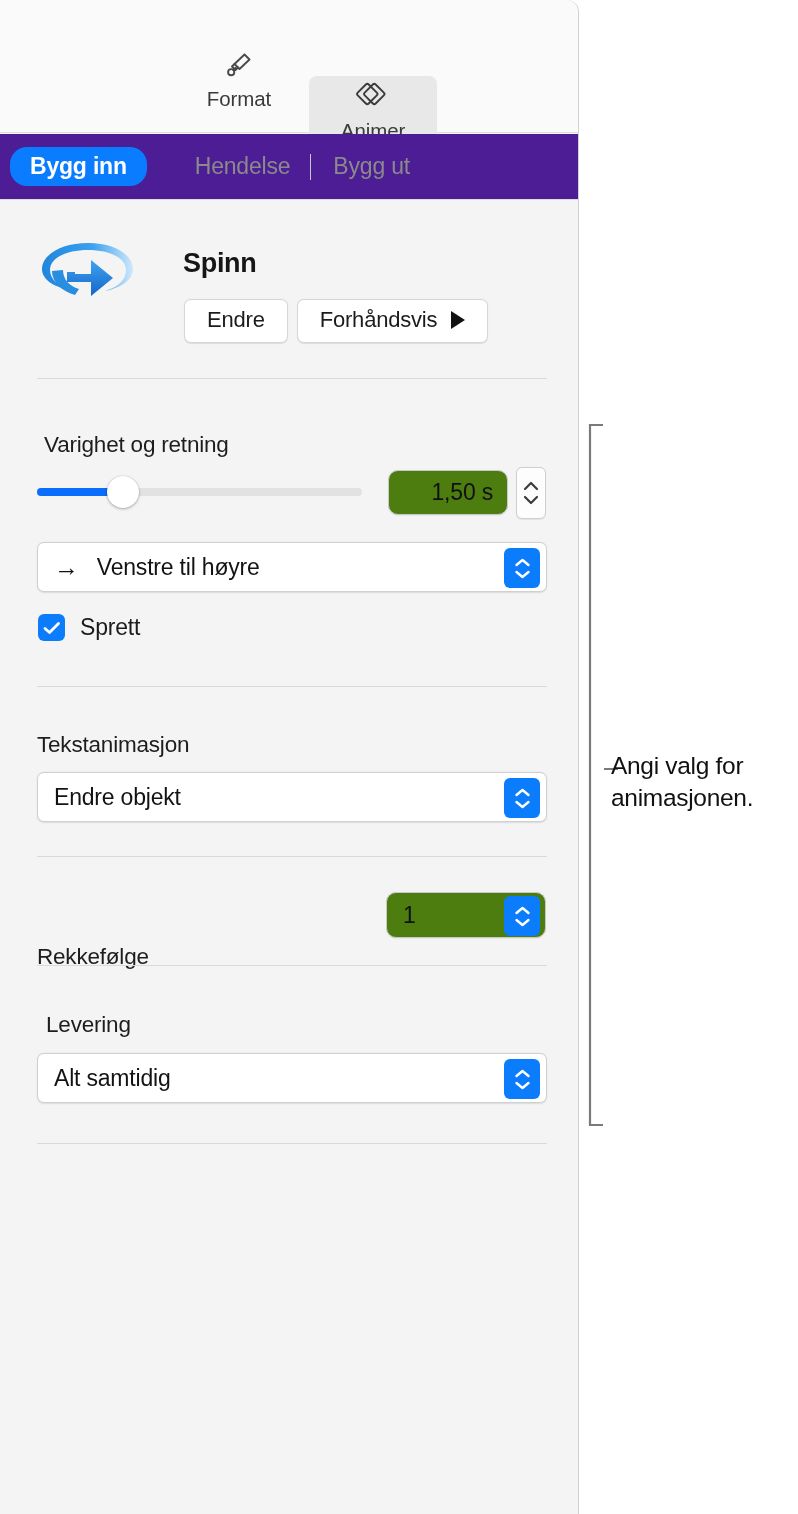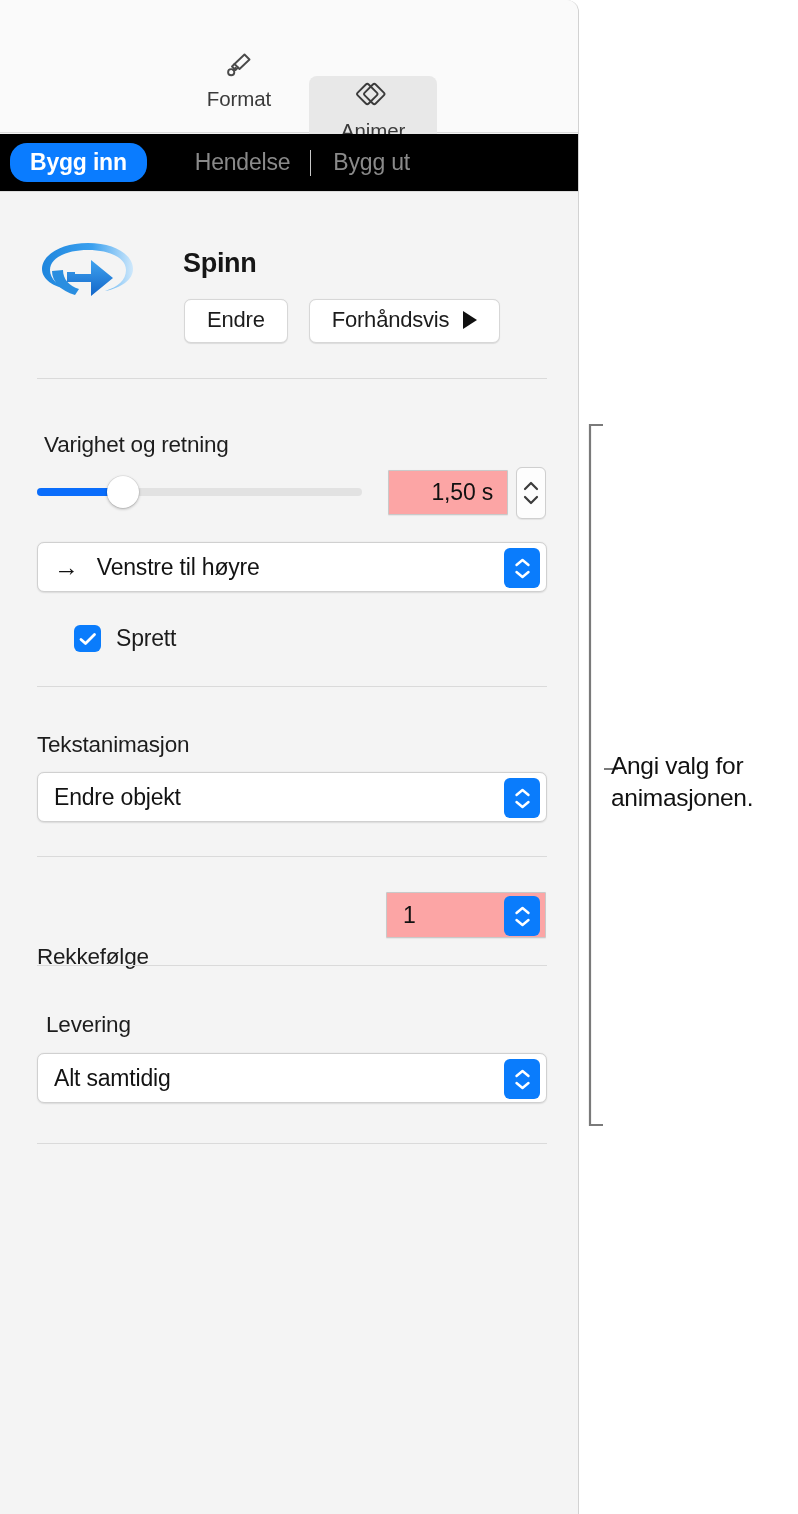--- a/index.html
+++ b/index.html
@@ -37,22 +37,22 @@
     display: flex; flex-direction: column; align-items: center; gap: 7px;
     border-radius: 8px;
     cursor: default;
   }
   .tool.selected { background: #e8e8e8; margin-top: 32px; }
   .tool .glyph { height: 30px; display: flex; align-items: center; justify-content: center; }
   .tool .tlabel { font-size: 20.5px; color: #3a3a3a; letter-spacing: -0.1px; }
 
   
   .tabbar {
-    position: absolute; left: 0; top: 134px; width: 578px; height: 58px;
-    background: #000000;
+    position: absolute; left: 0; top: 134px; width: 578px; height: 66px;
+    background: #4c1d95;
     border-bottom: 1px solid #dcdcdc;
     display: flex; align-items: center; text-align: center;
   }
   .tab {
     font-size: 23px; color: #8a8a8a; letter-spacing: -0.2px;
     padding: 6px 20px; border-radius: 17px; cursor: default; white-space: nowrap;
   }
   .tab.active { background: #0a7cff; color: #fff; font-weight: bold; margin-left: 10px; }
   .tab-sep { width: 1px; height: 26px; background: #c8c8c8; }
 
@@ -60,21 +60,21 @@
   .content { position: absolute; left: 0; top: 192px; width: 578px; bottom: 0; }
   .divider { position: absolute; left: 37px; width: 510px; height: 1px; background: #dadada; }
 
   
   .anim-head { position: absolute; left: 0; top: 26px; width: 578px; height: 140px; }
   .anim-icon { position: absolute; left: 33px; top: 8px; width: 110px; height: 95px; }
   .anim-title {
     position: absolute; left: 183px; top: 30px;
     font-size: 27px; font-weight: bold; color: #161616; letter-spacing: -0.3px;
   }
-  .btn-row { position: absolute; left: 184px; top: 81px; display: flex; gap: 21px; }
+  .btn-row { position: absolute; left: 184px; top: 81px; display: flex; gap: 9px; }
   .btn {
     background: #ffffff; border: 1px solid #d7d7d7; border-radius: 7px;
     box-shadow: 0 0.5px 1px rgba(0,0,0,0.10);
     font-size: 22px; color: #1c1c1c; letter-spacing: -0.2px;
     padding: 7px 22px 9px 22px; cursor: default; white-space: nowrap;
     display: flex; align-items: center; gap: 14px;
   }
   .play-tri {
     width: 0; height: 0; border-left: 14px solid #111;
     border-top: 9px solid transparent; border-bottom: 9px solid transparent;
@@ -88,21 +88,21 @@
   .slider .track { position: absolute; left: 0; top: 0; width: 325px; height: 8px; background: #e2e2e2; border-radius: 4px; }
   .slider .fill  { position: absolute; left: 0; top: 0; width: 84px; height: 8px; background: #0a6dfb; border-radius: 4px; }
   .slider .thumb {
     position: absolute; left: 70px; top: -12px; width: 32px; height: 32px;
     background: #fff; border-radius: 50%;
     box-shadow: 0 1px 3px rgba(0,0,0,0.30), 0 0 0 0.5px rgba(0,0,0,0.08);
   }
 
   
   .field {
-    position: absolute; background: #fca5a5; border: 1px solid #c9c9c9; border-radius: 1px;
+    position: absolute; background: #4d7c0f; border: 1px solid #c9c9c9; border-radius: 10px;
     box-shadow: 0 0.5px 1px rgba(0,0,0,0.06);
     display: flex; align-items: center;
     font-size: 23px; color: #111; letter-spacing: -0.2px;
   }
   .field.right { justify-content: flex-end; padding-right: 14px; }
   .field.left  { justify-content: flex-start; padding-left: 16px; }
   .stepper-plain {
     position: absolute; width: 30px; height: 52px;
     background: #fdfdfd; border: 1px solid #cfcfcf; border-radius: 6px;
     box-shadow: 0 0.5px 1px rgba(0,0,0,0.07);
@@ -252,21 +252,21 @@
         <div class="stepper-blue" style="right:6px; top:5px;">
           <svg width="17" height="9" viewBox="0 0 17 9">
               <path d="M2.5 7 L8.5 2 L14.5 7" fill="none" stroke="#fff" stroke-width="2.4" stroke-linecap="round" stroke-linejoin="round"></path>
             </svg>
           <svg width="17" height="9" viewBox="0 0 17 9">
               <path d="M2.5 2 L8.5 7 L14.5 2" fill="none" stroke="#fff" stroke-width="2.4" stroke-linecap="round" stroke-linejoin="round"></path>
             </svg>
         </div>
       </div>
 
-      <div class="checkbox-row" style="top:433px;margin-left:36px;">
+      <div class="checkbox-row" style="top:422px;">
         <span class="cbox">
           <svg width="18" height="14" viewBox="0 0 18 14">
               <path d="M2 7.5 L6.5 11.5 L15.5 2.5" fill="none" stroke="#fff" stroke-width="2.8" stroke-linecap="round" stroke-linejoin="round"></path>
             </svg>
         </span>
         <span class="cbox-label">Sprett</span>
       </div>
 
       <div class="divider" style="top:494px;"></div>
 

